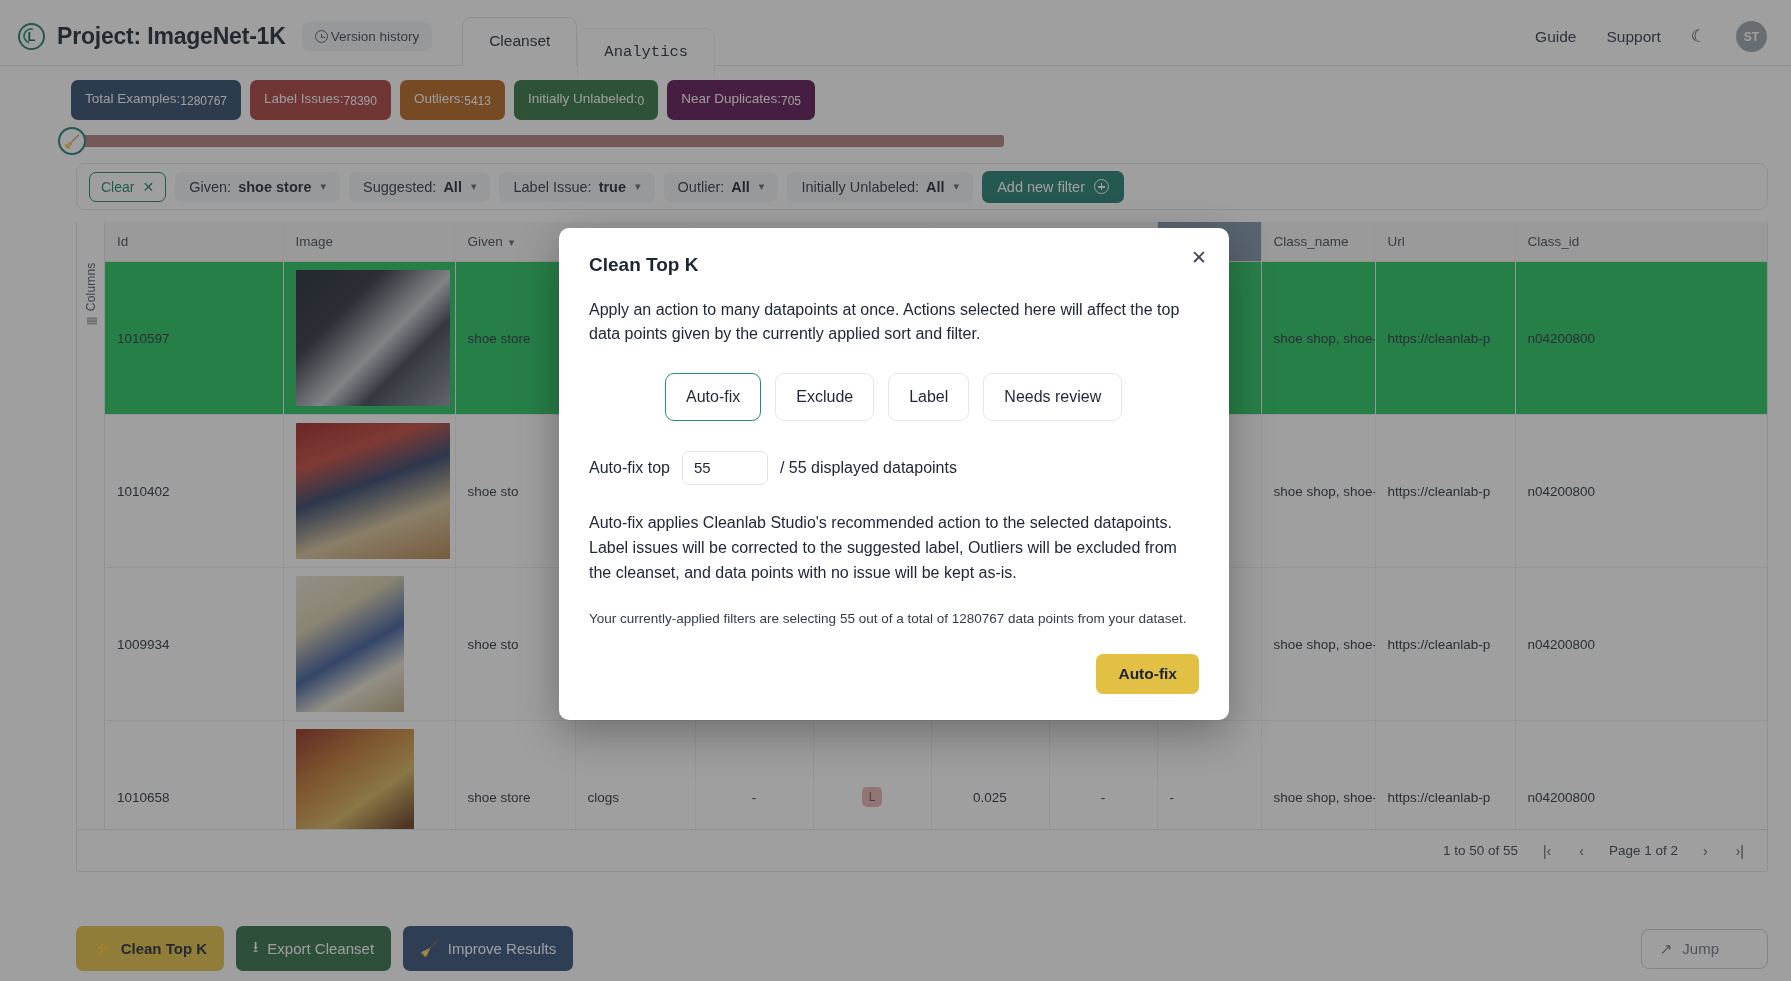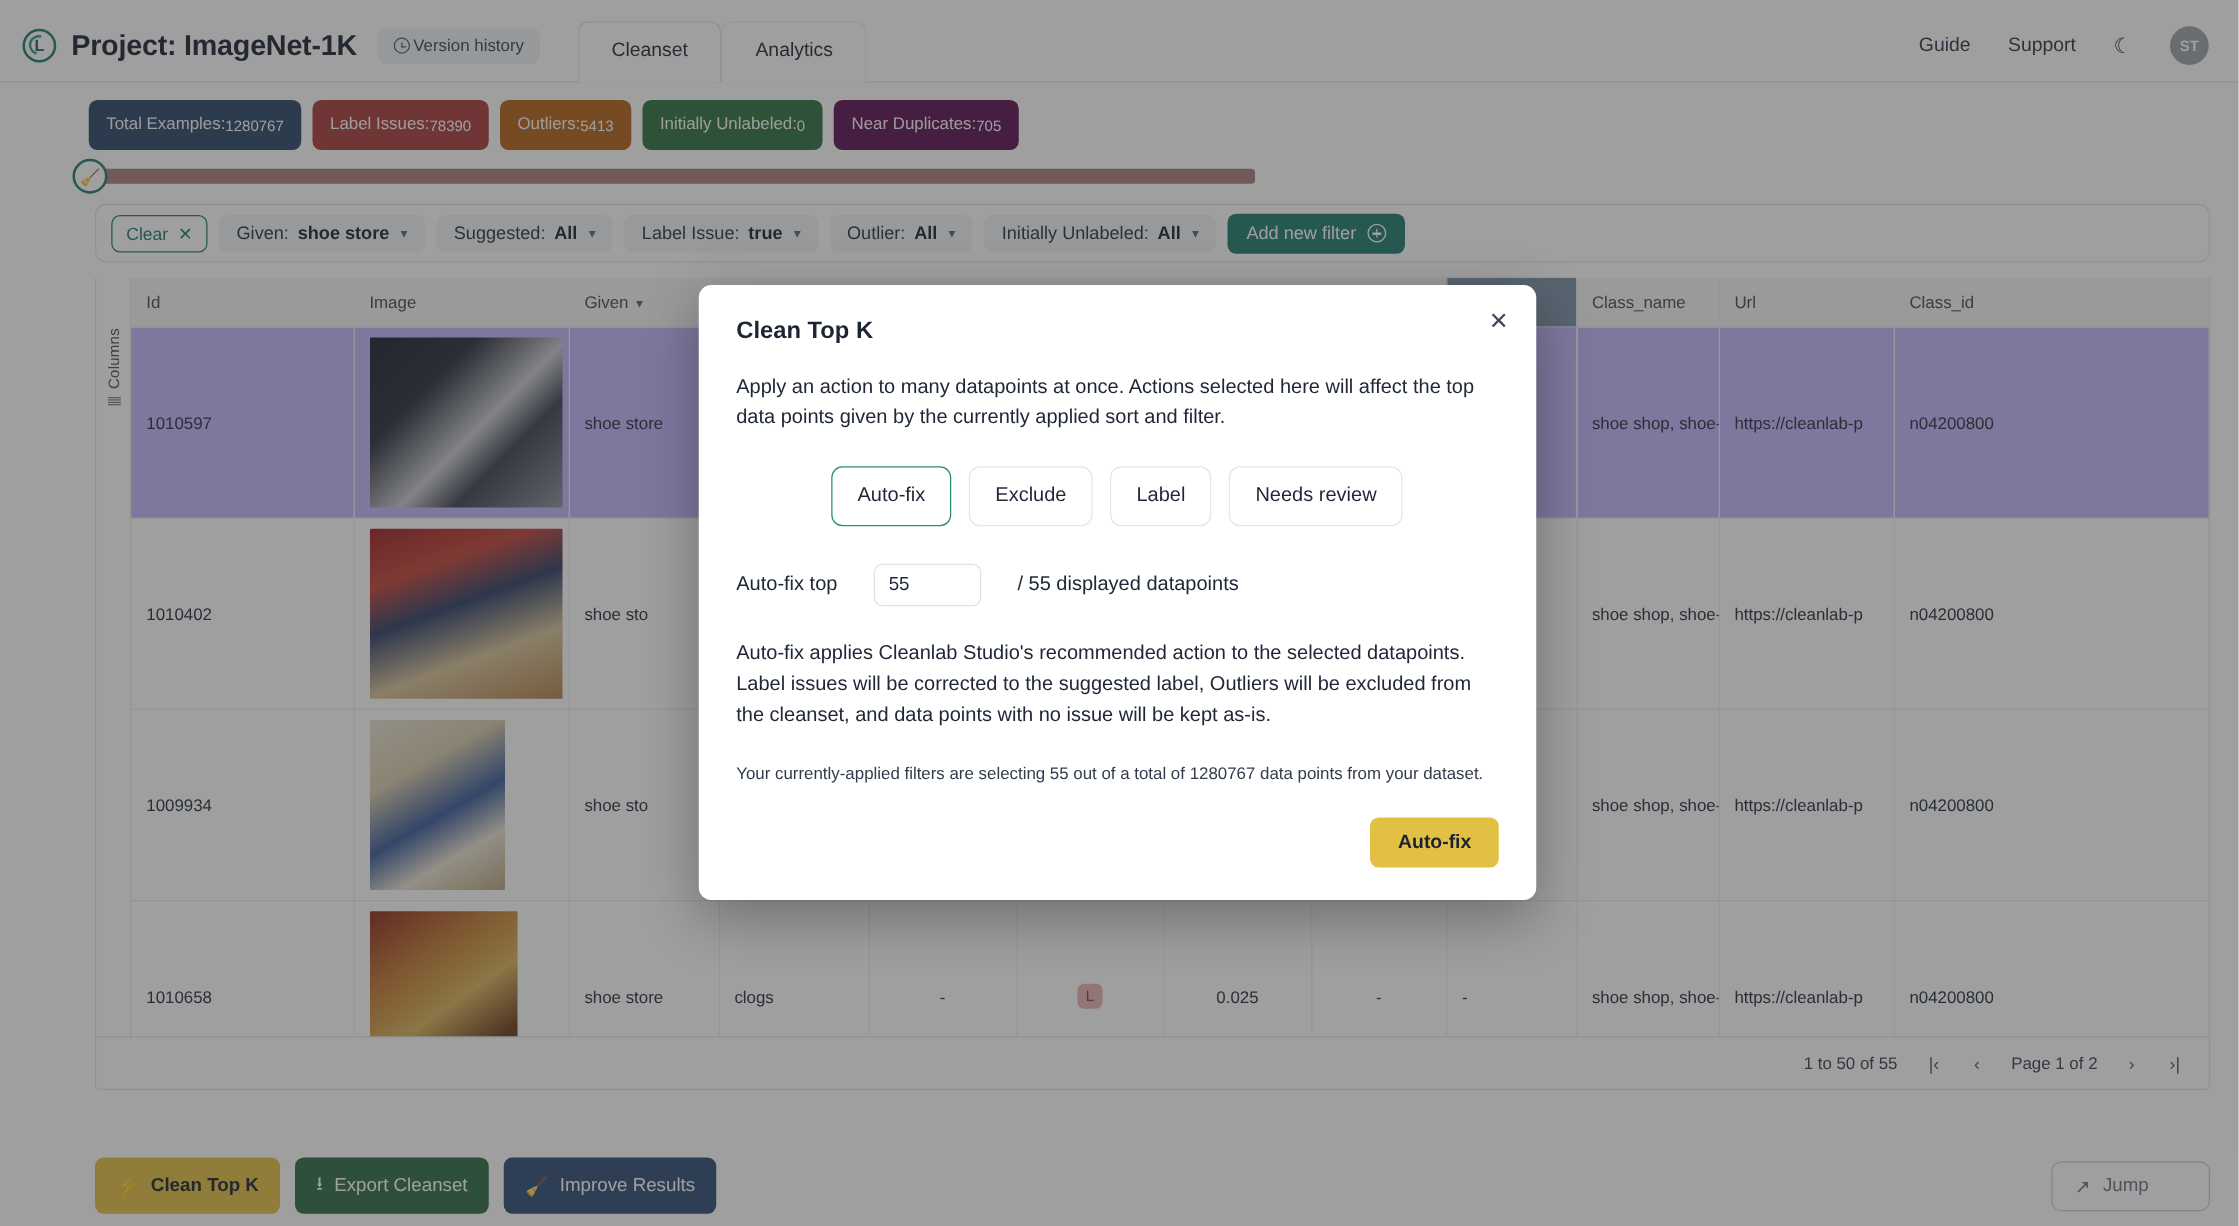--- a/index.html
+++ b/index.html
@@ -62,21 +62,21 @@
     padding: 14px 26px 15px 26px;
     font-size: 15.5px; color:#222b3a;
     border: 1px solid transparent;
     border-radius: 9px 9px 0 0;
     cursor:pointer; white-space:nowrap;
     background: transparent;
   }
   .tab.active { background:#fff; border-color:#dfe3e6; border-bottom-color:#fff;
                 position:relative; top:1px; }
   .tab.inactive { background:#fff; border-color:#eceff1; border-bottom-color:#fff;
-                  position:relative; top:1px; }
+                  position:relative; top:12px;font-family:Liberation Mono, monospace; }
 
   .topbar-right { margin-left:auto; display:flex; align-items:center; gap:30px; padding-bottom:13px; }
   .top-link { font-size:15.5px; color:#2c3647; cursor:pointer; }
   .moon-icon { font-size:17px; color:#2c3647; cursor:pointer; line-height:1;}
   .avatar {
     width:31px;height:31px;border-radius:50%;
     background:#9aa3ad; color:#fff; font-size:12px; font-weight:600;
     display:flex;align-items:center;justify-content:center;
     cursor:pointer;
   }
@@ -171,21 +171,21 @@
     border-right:1px solid #eceef0;
     text-align:left; font-size:13.5px; font-weight:400; color:#414c5c;
     padding: 12px 12px; height:32px; white-space:nowrap;
   }
   table.grid thead th.sel { background:#7d93a8; color:#fff;}
   table.grid tbody td {
     border-bottom:1px solid #e8eaec; border-right:1px solid #eef0f1;
     font-size:13.5px; color:#27303f; padding: 8px 12px;
     vertical-align: middle; height: 140px; overflow:hidden; white-space:nowrap;
   }
-  tr.row-selected td { background:#c4b5fd; color:#1b232e;}
+  tr.row-selected td { background:#22c55e; color:#1b232e;}
   td.c-center { text-align:center;}
   .thumb { width: 154px; height: 136px; object-fit:cover; display:block; border-radius:1px;}
   .badge-L {
     display:inline-flex;align-items:center;justify-content:center;
     width:20px;height:20px;border-radius:5px;
     background:#e8b4b4; color:#8a3f3f; font-size:12px;
   }
   .sort-icon { font-size:11px; color:#5b6472; margin-left:6px;}
 
   .table-footer {
@@ -239,21 +239,21 @@
     margin-top: 22px; font-size: 16px; line-height: 1.53; color:#202838;
   }
   .action-tabs { display:flex; gap:14px; margin-top: 26px; padding-left: 76px; }
   .action-tab {
     border:1px solid #e3e7ea; border-radius:9px; background:#fff;
     padding: 14px 20px; font-size:16px; color:#1f2737; cursor:pointer;
     white-space:nowrap; font-family:"Liberation Sans", sans-serif;
   }
   .action-tab.selected { border-color:#2a8a7a; border-width:1.5px;}
   .topk-row {
-    display:flex; align-items:center; gap:29px;
+    display:flex; align-items:center; gap:12px;
     margin-top: 30px; font-size:16px; color:#202838;
   }
   .topk-input {
     width: 86px; height: 34px; border:1px solid #dfe3e7; border-radius:7px;
     font-size:15px; color:#1e2636; padding: 0 11px;
     font-family:"Liberation Sans", sans-serif;
   }
   .modal-note { margin-top: 26px; font-size:16px; line-height:1.55; color:#202838;}
   .modal-subnote { margin-top: 24px; font-size:13.5px; line-height:1.5; color:#323c4c;}
   .modal-footer { display:flex; justify-content:flex-end; margin-top: 24px;}

